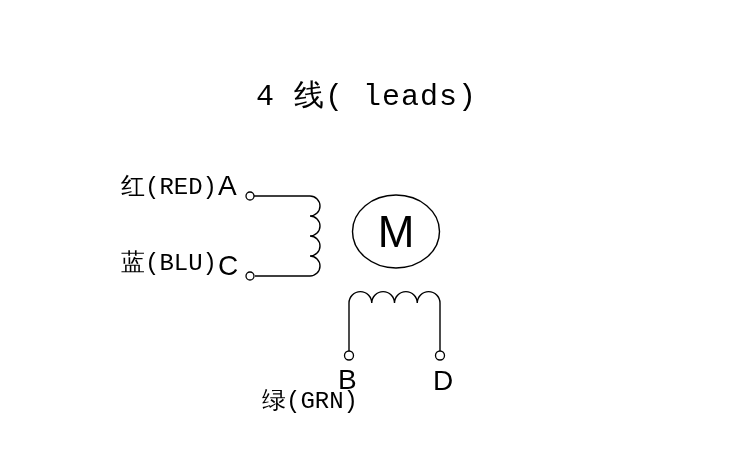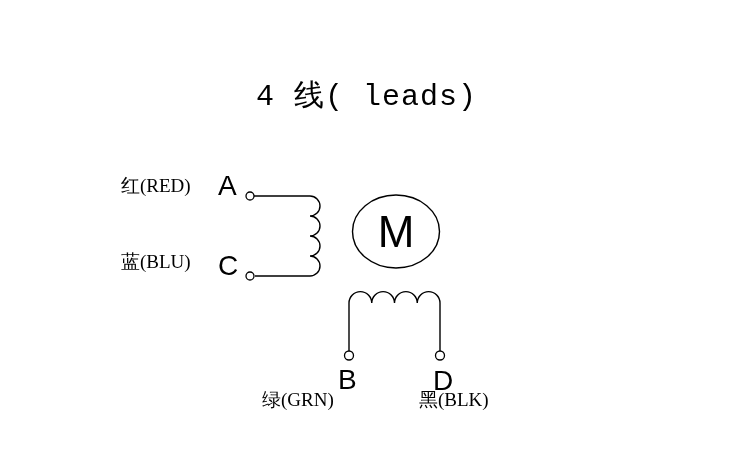--- a/index.html
+++ b/index.html
@@ -26,22 +26,22 @@
     color: #000000;
     white-space: nowrap;
     line-height: 1;
   }
   .title {
     font-family: "Liberation Mono", "DejaVu Sans Mono", monospace;
     font-size: 30px;
     letter-spacing: 1px;
   }
   .wire-label {
-    font-family: Liberation Serif, serif;
-    font-size: 19px;
+    font-family: Liberation Mono, monospace;
+    font-size: 24px;
   }
   .node-letter {
     font-family: "Liberation Sans", "DejaVu Sans", sans-serif;
     font-weight: 300;
     font-size: 28px;
   }
   .motor-label {
     position: absolute;
     left: 370px;
     top: 206px;
@@ -92,15 +92,14 @@
 
   <div class="txt wire-label" style="left:121px; top:252px;">蓝(BLU)</div>
   <div class="txt node-letter" style="left:218px; top:252px;">C</div>
 
   <div class="motor-label">M</div>
 
   <div class="txt node-letter" style="left:338px; top:366px;">B</div>
   <div class="txt node-letter" style="left:433px; top:367px;">D</div>
 
   <div class="txt wire-label" style="left:262px; top:390px;text-align:right;">绿(GRN)</div>
-  <div class="txt wire-label" style="left:419px; top:390px;">黑(BLK)</div>
 
 </div>
 
 </body></html>

